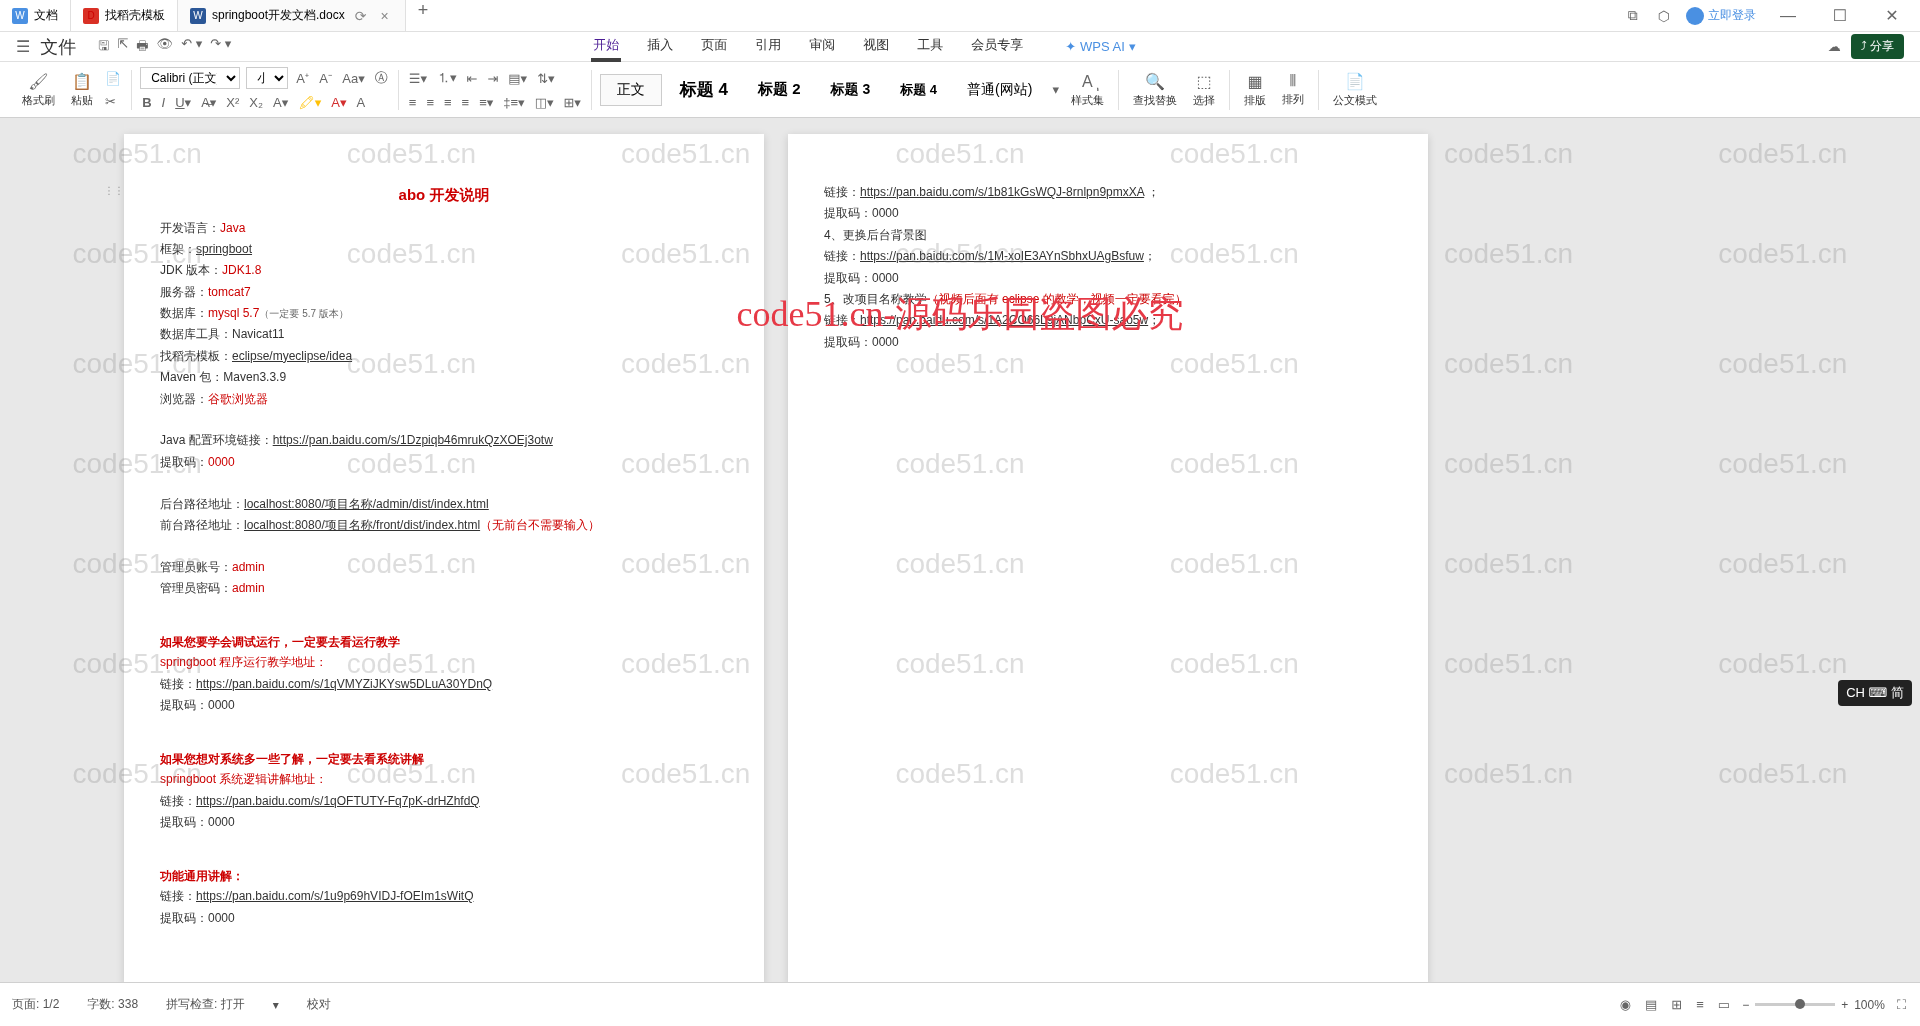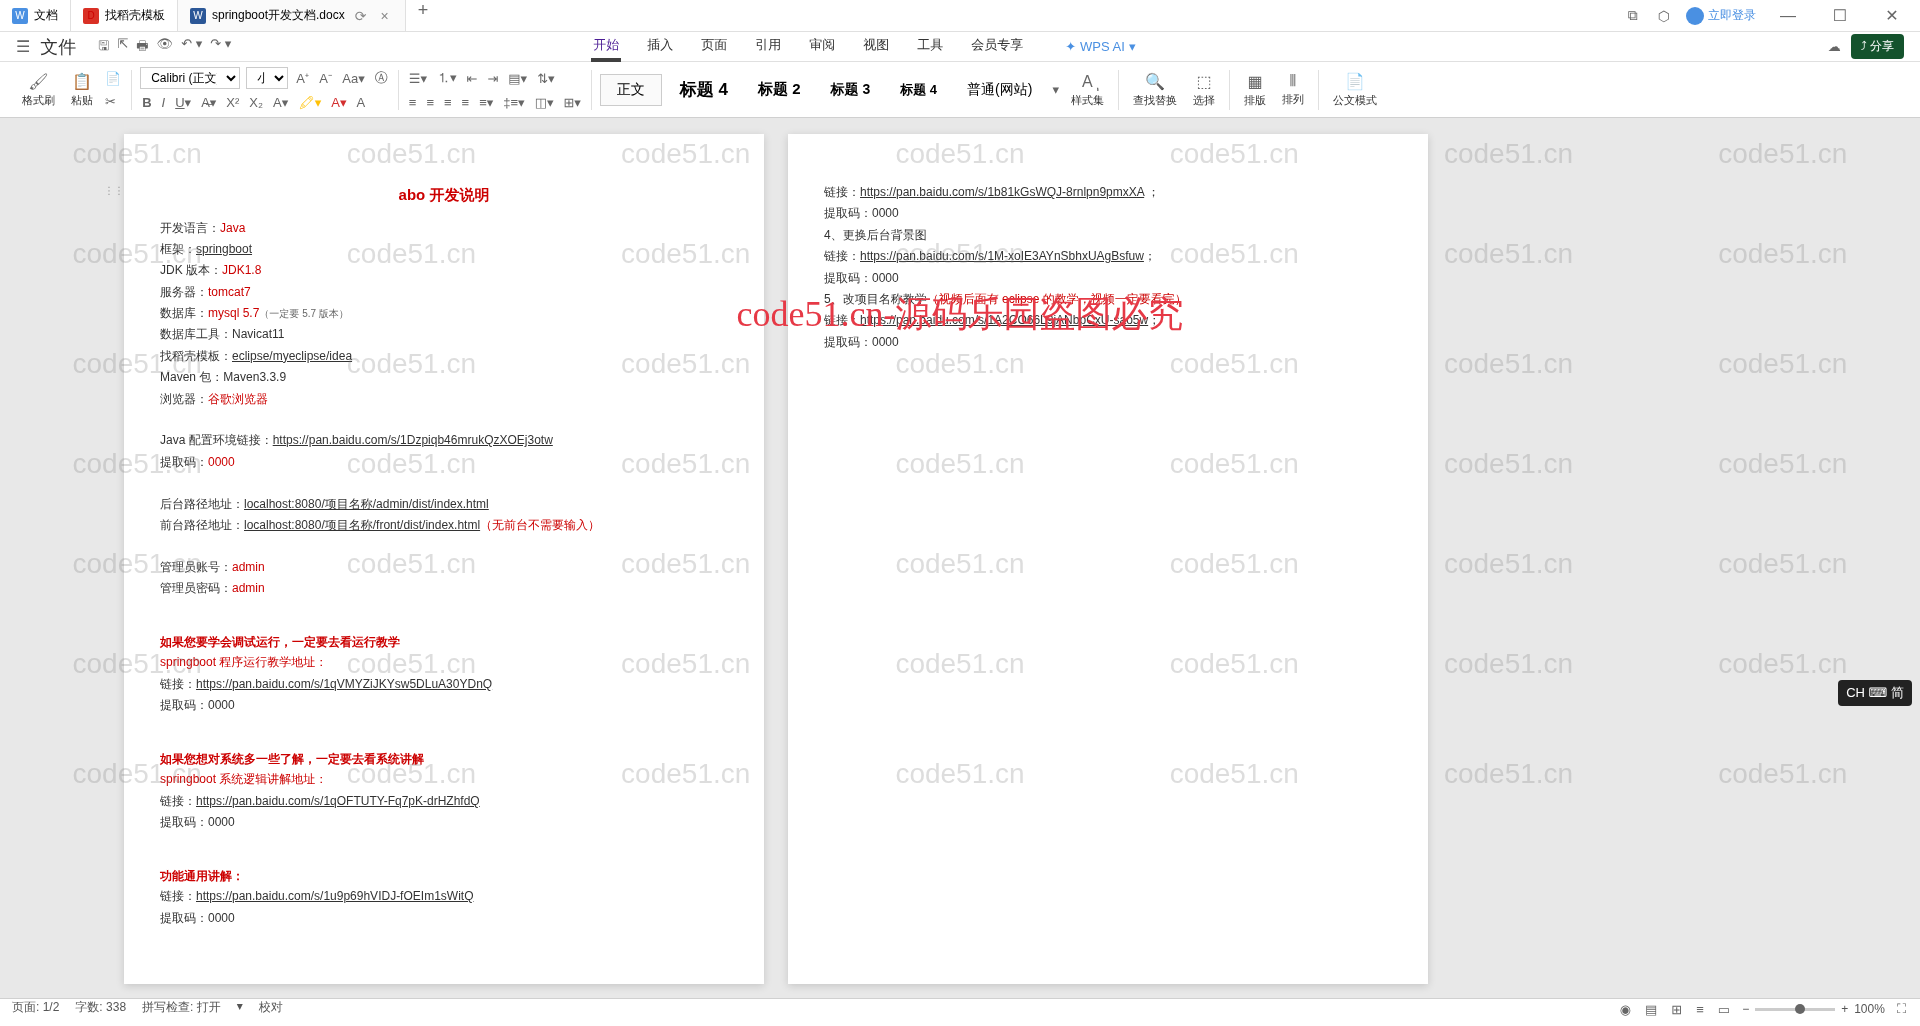--- a/index.html
+++ b/index.html
@@ -63,21 +63,21 @@
 .small-note { font-size: 10px; color: #666; }
 .section-title { color: #c00; font-weight: bold; margin-top: 12px; }
 .handle { position: absolute; left: -20px; top: 48px; color: #999; font-size: 10px; }
 
 
 .watermark-bg { position: absolute; top: 118px; left: 0; right: 0; bottom: 28px; pointer-events: none; z-index: 1; }
 .wm-row { position: absolute; width: 100%; display: flex; justify-content: space-around; color: rgba(120,120,120,0.25); font-size: 28px; font-family: Arial; }
 .center-wm { position: absolute; top: 290px; left: 50%; transform: translateX(-50%); color: #e63946; font-size: 36px; font-family: "SimSun", serif; z-index: 5; pointer-events: none; white-space: nowrap; }
 
 
-.status-bar { position: absolute; bottom: 0; left: 0; right: 0; height: 28px; background: #fff; border-top: 1px solid #d0d0d0; display: flex; align-items: flex-start; padding: 0 12px; font-size: 12px; color: #555; gap: 16px; }
+.status-bar { position: absolute; bottom: 0; left: 0; right: 0; height: 44px; background: #fff; border-top: 1px solid #d0d0d0; display: flex; align-items: center; padding: 0 12px; font-size: 12px; color: #555; gap: 28px; }
 .status-right { margin-left: auto; display: flex; align-items: center; gap: 10px; }
 .zoom { display: flex; align-items: center; gap: 6px; }
 .zoom-slider { width: 80px; height: 3px; background: #ccc; position: relative; }
 .zoom-thumb { position: absolute; left: 50%; top: -4px; width: 10px; height: 10px; background: #666; border-radius: 50%; }
 
 
 .ime { position: absolute; right: 8px; top: 680px; background: #222; color: #fff; padding: 4px 8px; border-radius: 4px; font-size: 13px; z-index: 10; }
 </style>
 </head>
 <body>

